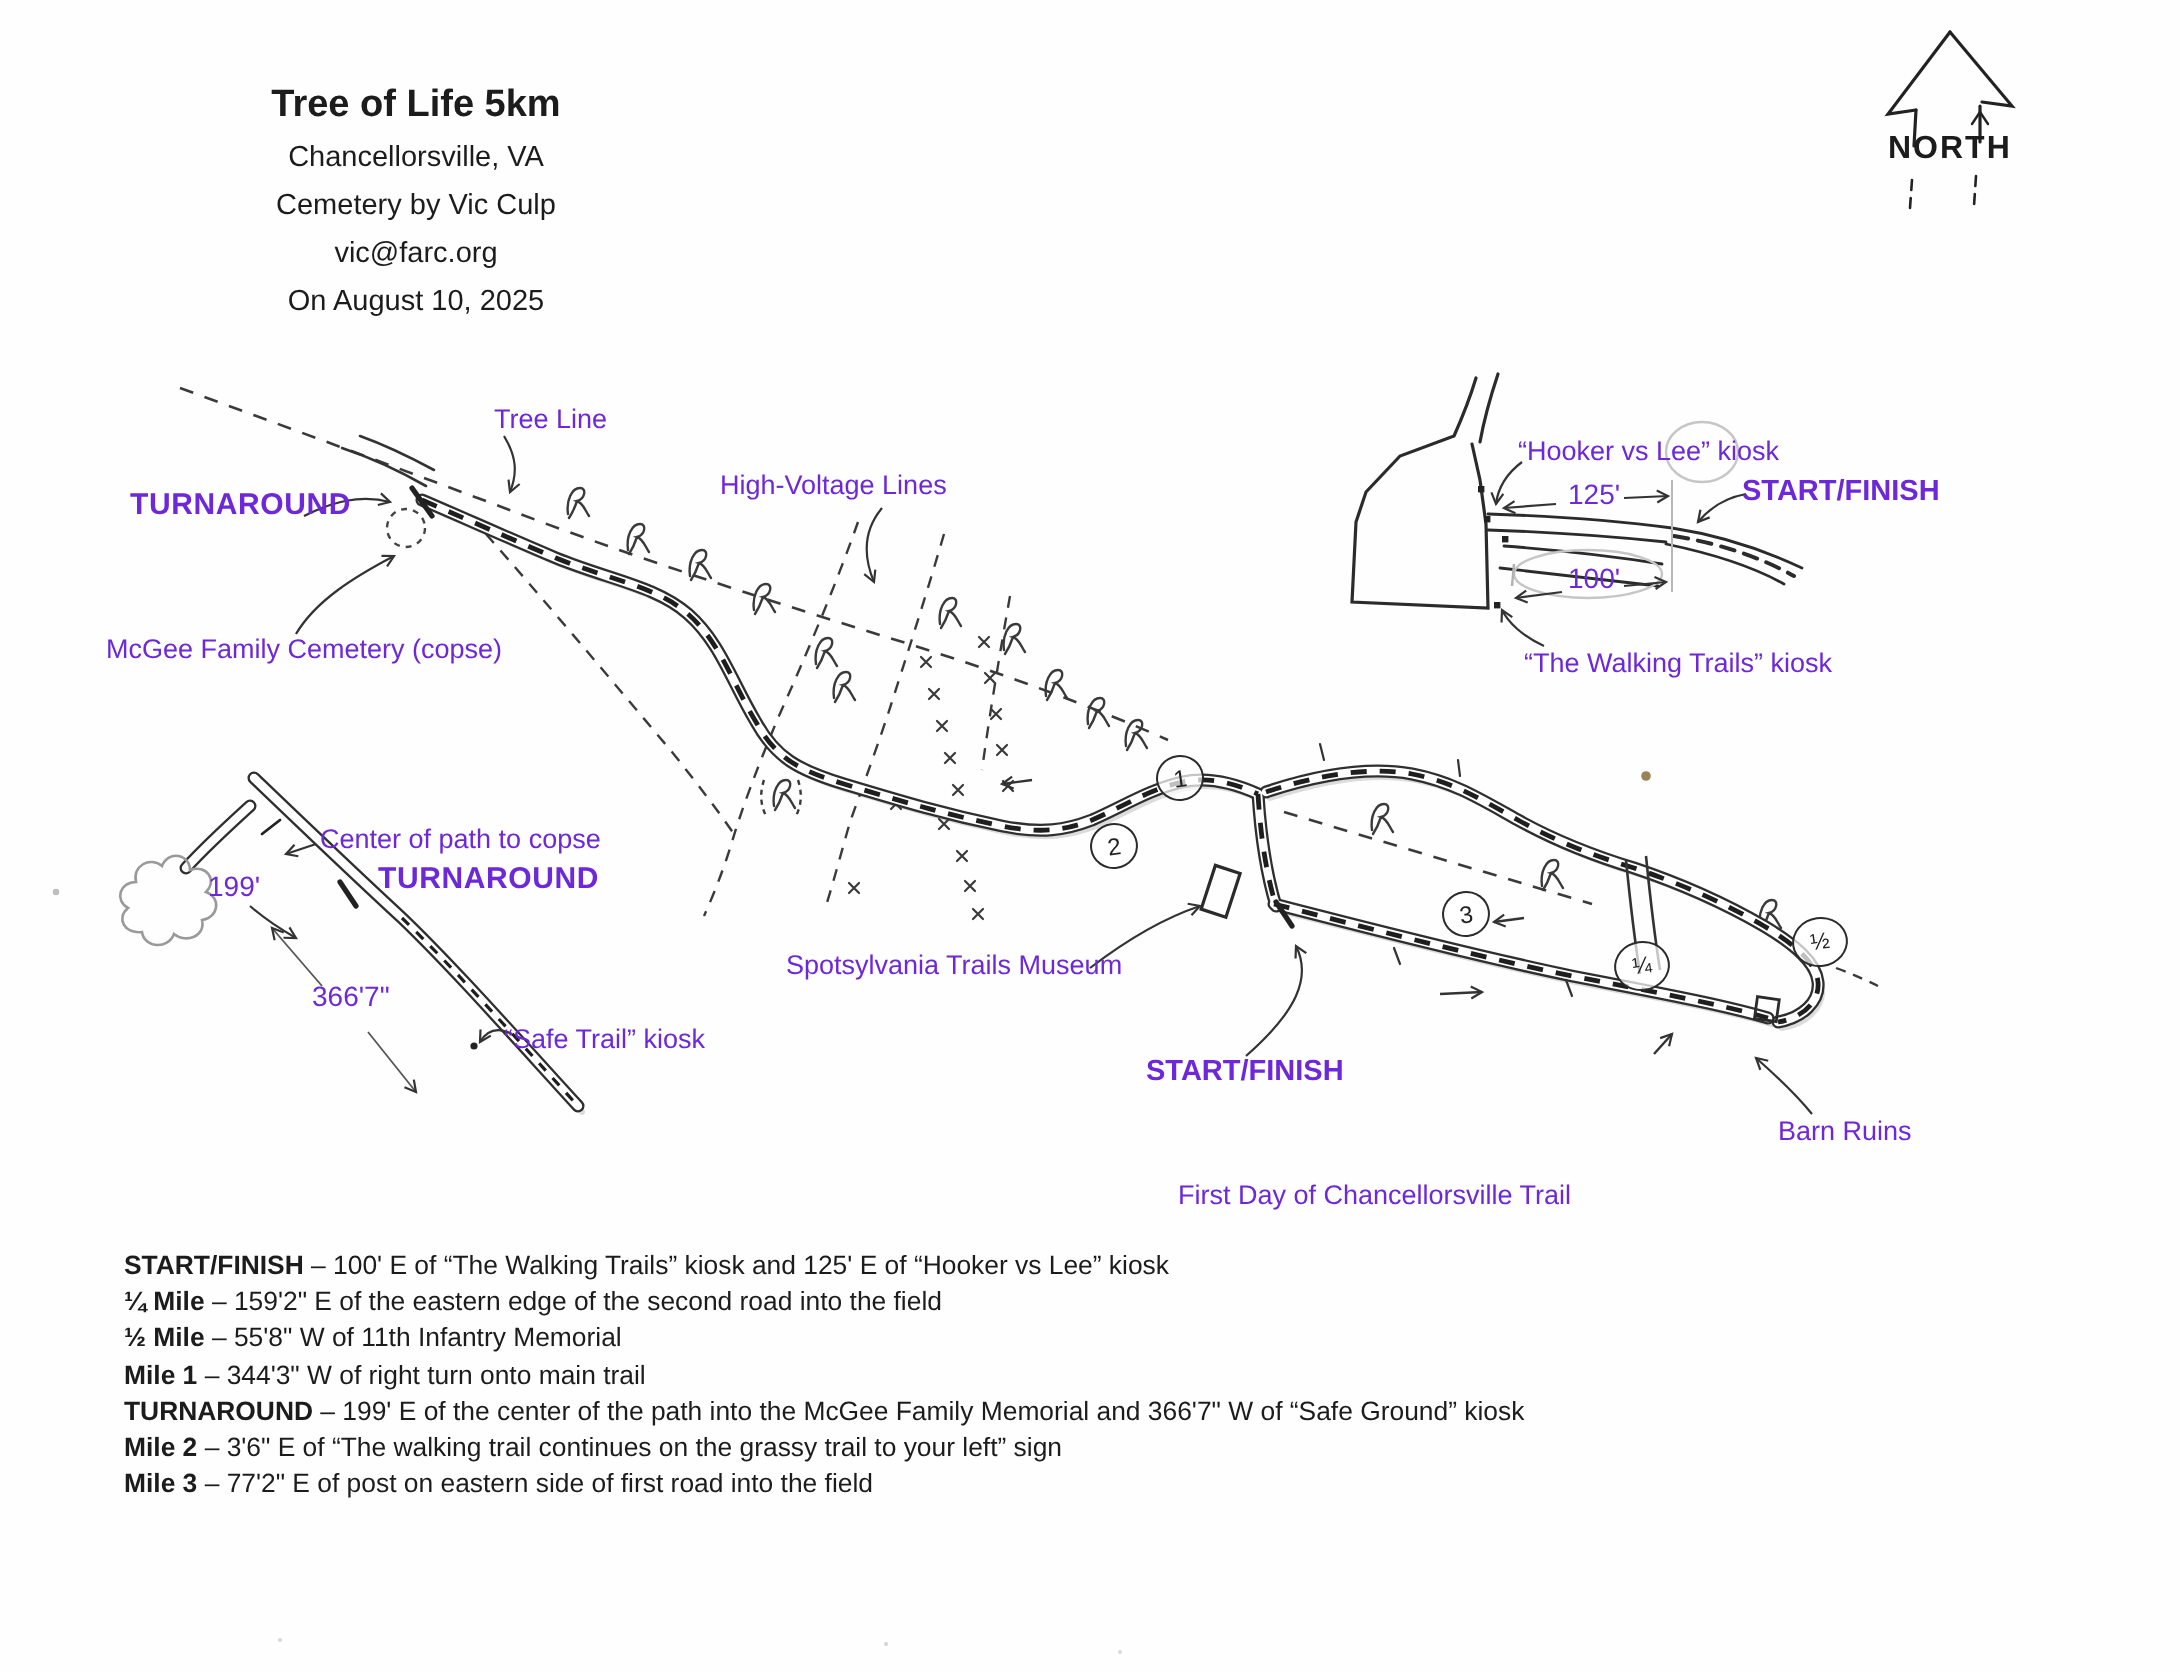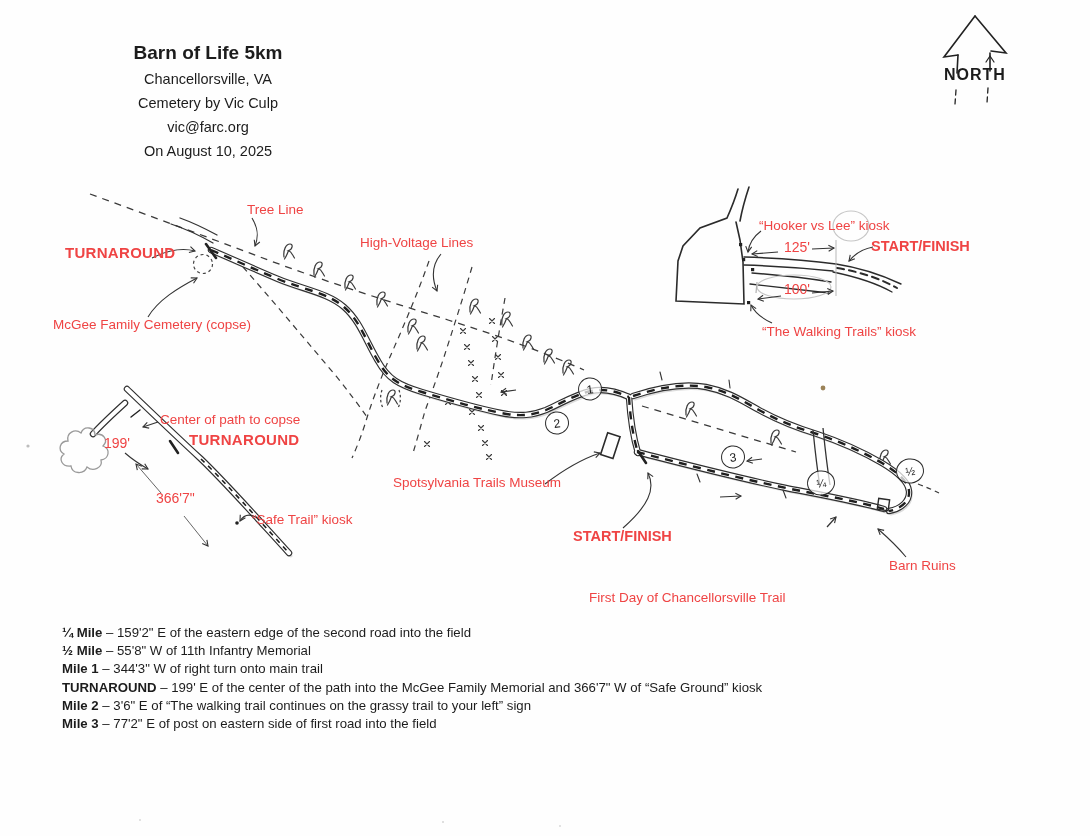--- a/index.html
+++ b/index.html
@@ -1,19 +1,19 @@
 <!DOCTYPE html>
 <html><head>
 <meta charset="utf-8">
 <style>
   html,body{margin:0;padding:0;background:#e8e8e8;}
   .page{position:relative;width:1090px;height:836px;background:#fefefe;overflow:hidden;
         font-family:"Liberation Sans", sans-serif;color:#1c1c1c;}
   svg.map-svg{position:absolute;left:0;top:0;}
-  .lbl{position:absolute;font-size:13.5px;line-height:15px;color:#ef4444;white-space:nowrap;}
+  .lbl{position:absolute;font-size:13.5px;line-height:15px;color:#6d28d9;white-space:nowrap;}
   .lbl.b{font-weight:bold;font-size:15px;letter-spacing:.3px;}
   .lbl.sf{font-weight:bold;font-size:14.5px;}
   .lbl.dim{font-size:14px;}
   .title-block{position:absolute;left:98px;top:42px;width:220px;text-align:center;}
   .title-block .t1{font-weight:bold;font-size:19px;margin-bottom:7px;}
   .title-block .t2{font-size:14.5px;margin-bottom:8px;}
   .title-block .t3{font-size:14.5px;margin-bottom:8px;}
   .title-block .t4{font-size:14.5px;margin-bottom:8px;}
   .title-block .t5{font-size:14.5px;}
   .north-lbl{position:absolute;left:944px;top:66px;font-weight:bold;font-size:16px;letter-spacing:1px;}
@@ -238,21 +238,21 @@
   <g>
     <circle cx="823" cy="388" r="2.4" fill="#8a6d3b" opacity="0.85"></circle>
     <circle cx="28" cy="446" r="1.6" fill="#bdbdbd"></circle>
     <circle cx="140" cy="820" r="1" fill="#d8d8d8"></circle>
     <circle cx="443" cy="822" r="1" fill="#d4d4d4"></circle>
     <circle cx="560" cy="826" r="1" fill="#d8d8d8"></circle>
   </g>
 </svg>
 
 <div class="title-block">
-  <div class="t1">Barn of Life 5km</div>
+  <div class="t1">Tree of Life 5km</div>
   <div class="t2">Chancellorsville, VA</div>
   <div class="t3">Cemetery by Vic Culp</div>
   <div class="t4">vic@farc.org</div>
   <div class="t5">On August 10, 2025</div>
 </div>
 
 <div class="north-lbl">NORTH</div>
 
 <div class="lbl" style="left:247px;top:202px;">Tree Line</div>
 <div class="lbl b" style="left:65px;top:245px;">TURNAROUND</div>
@@ -273,20 +273,21 @@
 <div class="lbl" style="left:589px;top:566px;margin-top:24px;">First Day of Chancellorsville Trail</div>
 <div class="lbl" style="left:889px;top:558px;">Barn Ruins</div>
 
 <div class="mm sm" style="left:590px;top:389px;">1</div>
 <div class="mm sm" style="left:557px;top:423px;">2</div>
 <div class="mm sm" style="left:733px;top:457px;">3</div>
 <div class="mm lg" style="left:821px;top:483px;">¼</div>
 <div class="mm lg" style="left:910px;top:471px;">½</div>
 
 <div class="notes">
+  <div><b>START/FINISH</b><span> – 100' E of “The Walking Trails” kiosk and 125' E of “Hooker vs Lee” kiosk</span></div>
   <div><b>¼ Mile</b><span> – 159'2" E of the eastern edge of the second road into the field</span></div>
   <div><b>½ Mile</b><span> – 55'8" W of 11th Infantry Memorial</span></div>
   <div><b>Mile 1</b><span> – 344'3" W of right turn onto main trail</span></div>
   <div><b>TURNAROUND</b><span> – 199' E of the center of the path into the McGee Family Memorial and 366'7" W of “Safe Ground” kiosk</span></div>
   <div><b>Mile 2</b><span> – 3'6" E of “The walking trail continues on the grassy trail to your left” sign</span></div>
   <div><b>Mile 3</b><span> – 77'2" E of post on eastern side of first road into the field</span></div>
 </div>
 
 
 </div>

